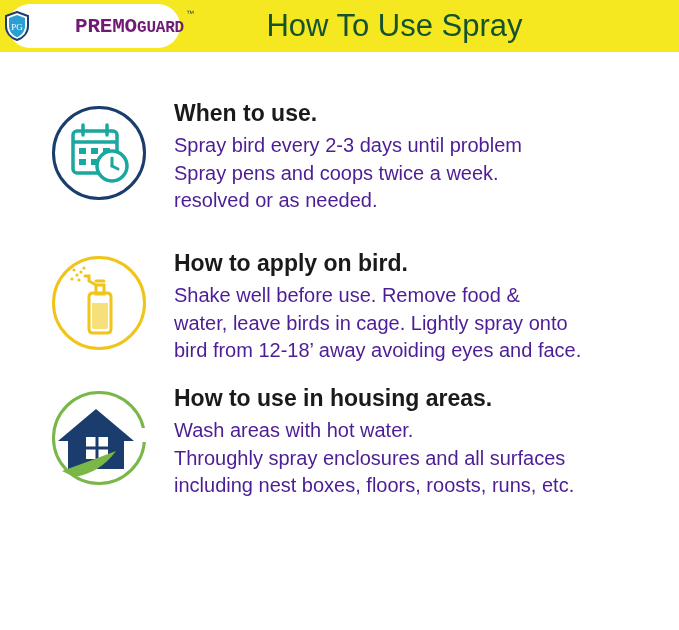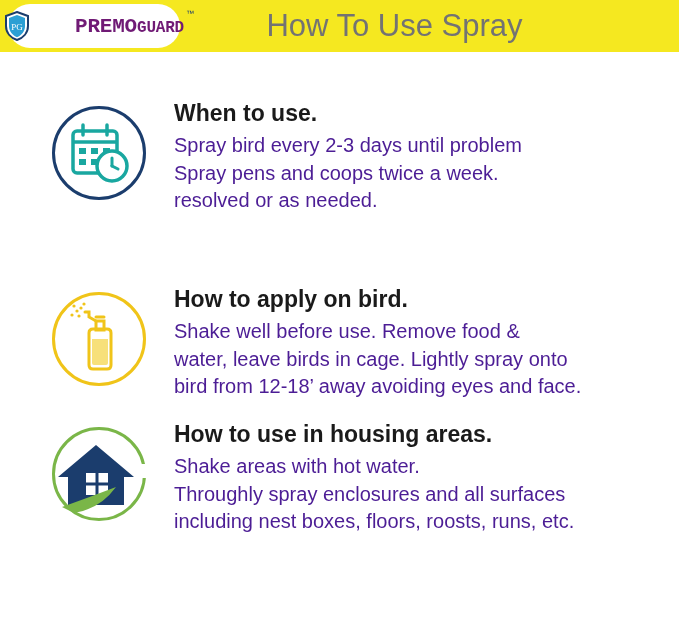--- a/index.html
+++ b/index.html
@@ -67,36 +67,36 @@
     top: -2px;
     font-size: 8px;
     color: #1b3d6d;
   }
   .header-title {
     position: absolute;
     left: 0;
     right: 0;
     text-align: center;
     font-size: 31px;
-    color: #737373;
+    color: #14532d;
     font-weight: normal;
     padding-left: 110px;
     box-sizing: border-box;
   }
 
   
   .section {
     display: flex;
     align-items: flex-start;
     padding-left: 24px;
     padding-right: 10px;
     box-sizing: border-box;
   }
   #section-when { margin-top: 48px; }
-  #section-apply { margin-top: 72px; }
+  #section-apply { margin-top: 36px; }
   #section-housing { margin-top: 21px; }
 
   .icon-col {
     width: 150px;
     flex: 0 0 150px;
     display: flex;
     justify-content: center;
     padding-top: 6px;
   }
   .text-col {
@@ -240,20 +240,20 @@
           <line x1="45" y1="46" x2="45" y2="68" stroke="#1b3d6d" stroke-width="3"></line>
           <line x1="34" y1="57" x2="56" y2="57" stroke="#1b3d6d" stroke-width="3"></line>
 
           <path d="M10 80 Q38 70 64 60 Q48 82 22 86 Z" fill="#7ab648"></path>
         </svg>
       </div>
     </div>
     <div class="text-col">
       <div class="sec-heading">How to use in housing areas.</div>
       <div class="sec-body">
-        <div>Shake areas with hot water.</div>
+        <div>Wash areas with hot water.</div>
         <div>Throughly spray enclosures and all surfaces</div>
         <div>including nest boxes, floors, roosts, runs, etc.</div>
       </div>
     </div>
   </div>
 
 </div>
 
 </body></html>

